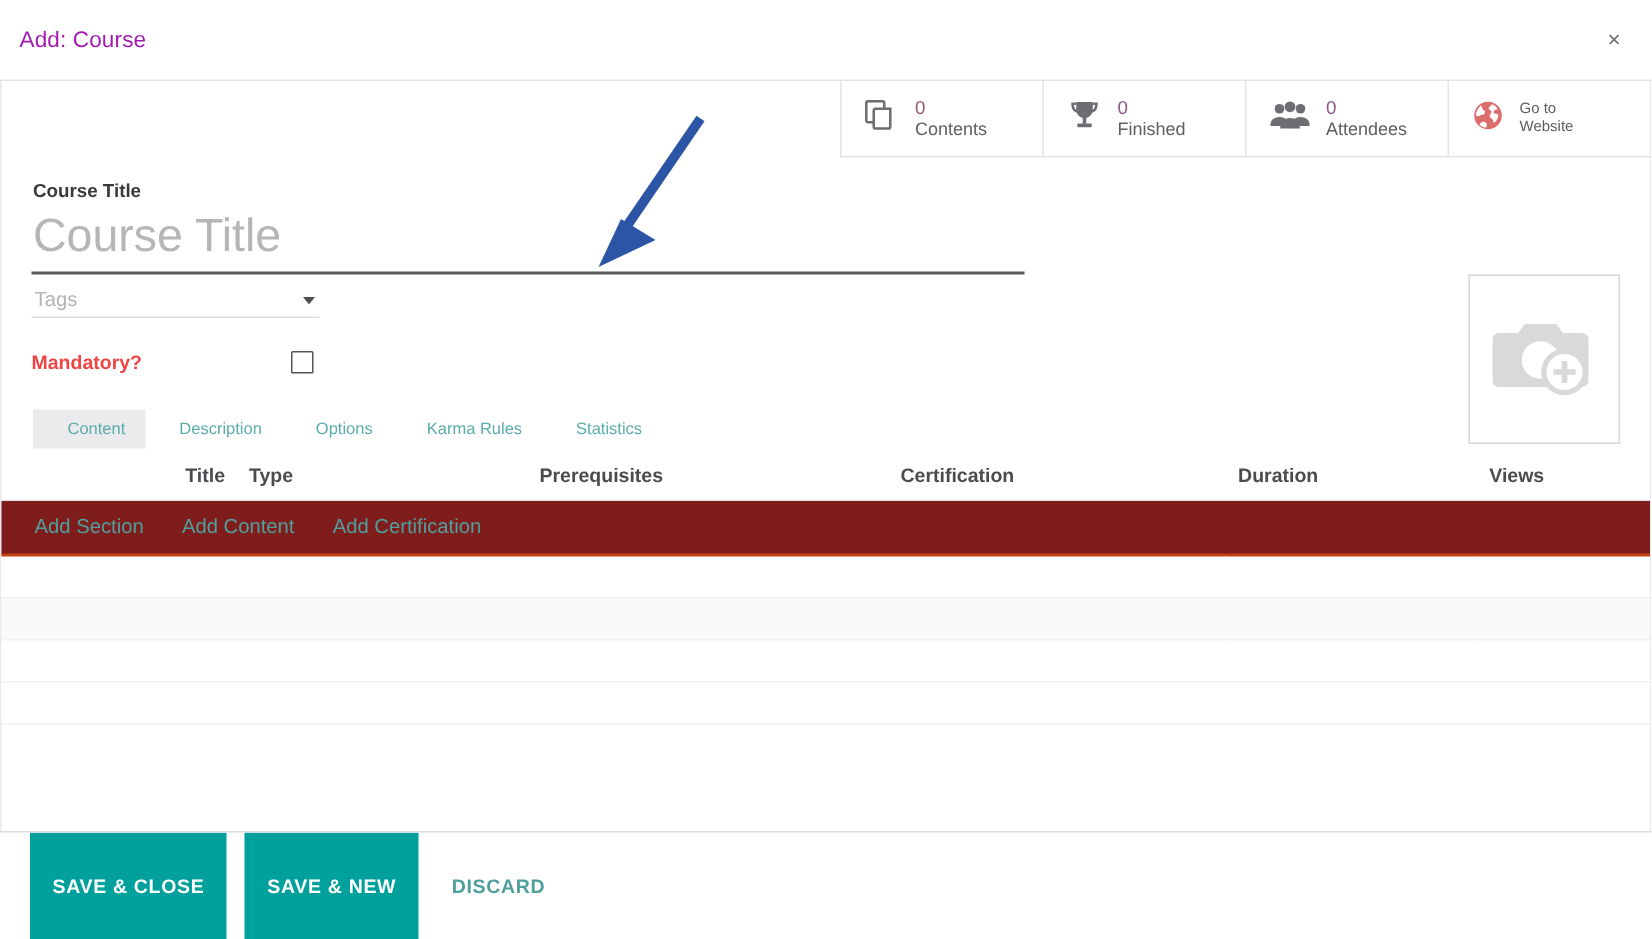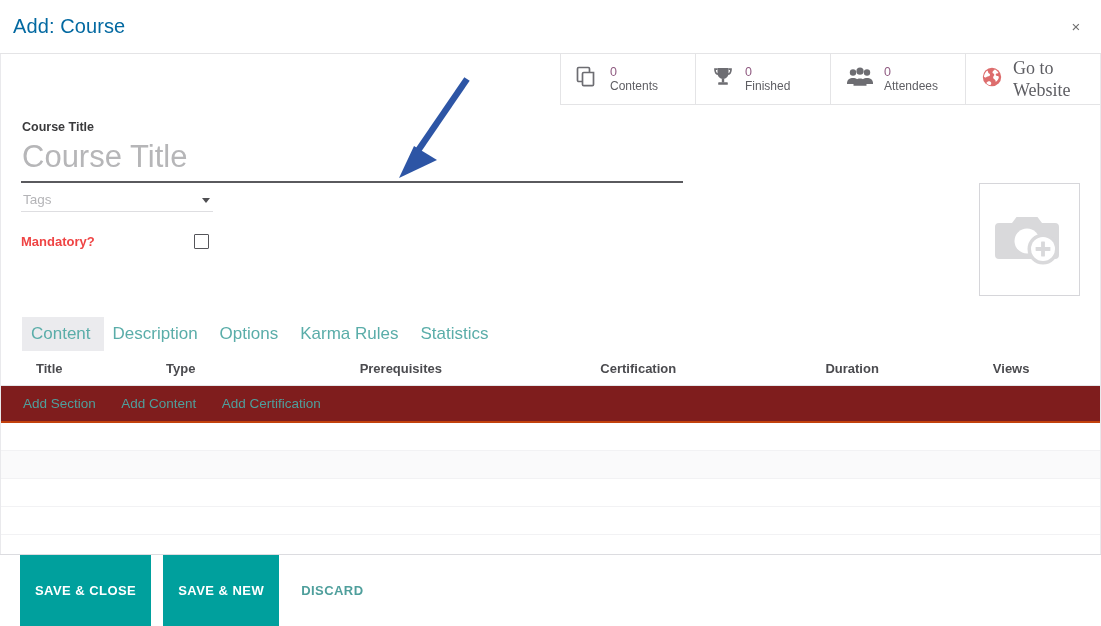--- a/index.html
+++ b/index.html
@@ -20,22 +20,22 @@
   
   .dlg-header {
     height: 53px;
     flex: 0 0 53px;
     display: flex; align-items: center;
     padding: 0 14px 0 13px;
     background: #ffffff;
     position: relative;
   }
   .dlg-title {
-    font-size: 20px;
-    color: #0369a1;
+    font-size: 15px;
+    color: #a21caf;
     font-weight: 400;
     letter-spacing: .1px;
   }
   .dlg-close {
     position: absolute;
     right: 13px; top: 14px;
     width: 24px; height: 24px;
     display: flex; align-items: center; justify-content: center;
     color: #6f6f6f;
     font-size: 15px;
@@ -78,21 +78,21 @@
     padding: 0 15px 0 14px;
     border-left: 1px solid #e4e4e6;
     background: #fff;
     cursor: pointer;
     min-width: 135px;
   }
   .statbtn .ic { flex: 0 0 auto; display: block; }
   .stat-txt { display: flex; flex-direction: column; justify-content: center; line-height: 1.05; }
   .stat-val { font-size: 12.5px; color: #8f5a80; }
   .stat-lbl { font-size: 12px; color: #5e5e63; margin-top: 1px; }
-  .stat-lbl2 { font-size: 18px; color: #5e5e63; line-height: 1.25; font-family: Liberation Serif, serif; }
+  .stat-lbl2 { font-size: 10px; color: #5e5e63; line-height: 1.25; }
 
   
   .form-area { position: absolute; top: 52px; left: 0; right: 0; bottom: 0; }
   .form-inner { padding: 14px 20px 0 20px; position: relative; }
 
   .field-label {
     font-size: 12.5px;
     font-weight: bold;
     color: #3a3a3c;
     margin: 0 0 4px 1px;
@@ -165,44 +165,43 @@
   }
 
   
   .tabs {
     margin-top: 22px;
     display: flex; align-items: flex-end;
     padding-left: 1px;
     border-bottom: none;
   }
   .tab {
-    font-size: 17px;
+    font-size: 11px;
     color: #5aada9;
-    padding: 7px 13px 7px 9px;
+    padding: 7px 13px 7px 23px;
     cursor: pointer;
     white-space: nowrap;
-    margin-top: 44px;
   }
   .tab.active {
     background: #ebebee;
     color: #5aada9;
   }
 
   
   .tbl { width: 100%; border-collapse: collapse; margin-top: 0; }
   .tbl th {
     font-size: 13px;
     font-weight: bold;
     color: #4b4b4f;
     padding: 10px 8px 9px 8px;
     border-bottom: 1px solid #e6e6e9;
     text-align: left;
     white-space: nowrap;
   }
-  .tbl th.left { text-align: left; }
+  .tbl th.left { text-align: right; }
   .addrow td {
     padding: 8px 8px 9px 22px;
     border-bottom: 2px solid #c2410c;
     background: #7f1d1d;
   }
   .addlink {
     font-size: 13.5px;
     color: #4f9f9c;
     cursor: pointer;
     margin-right: 21px;

